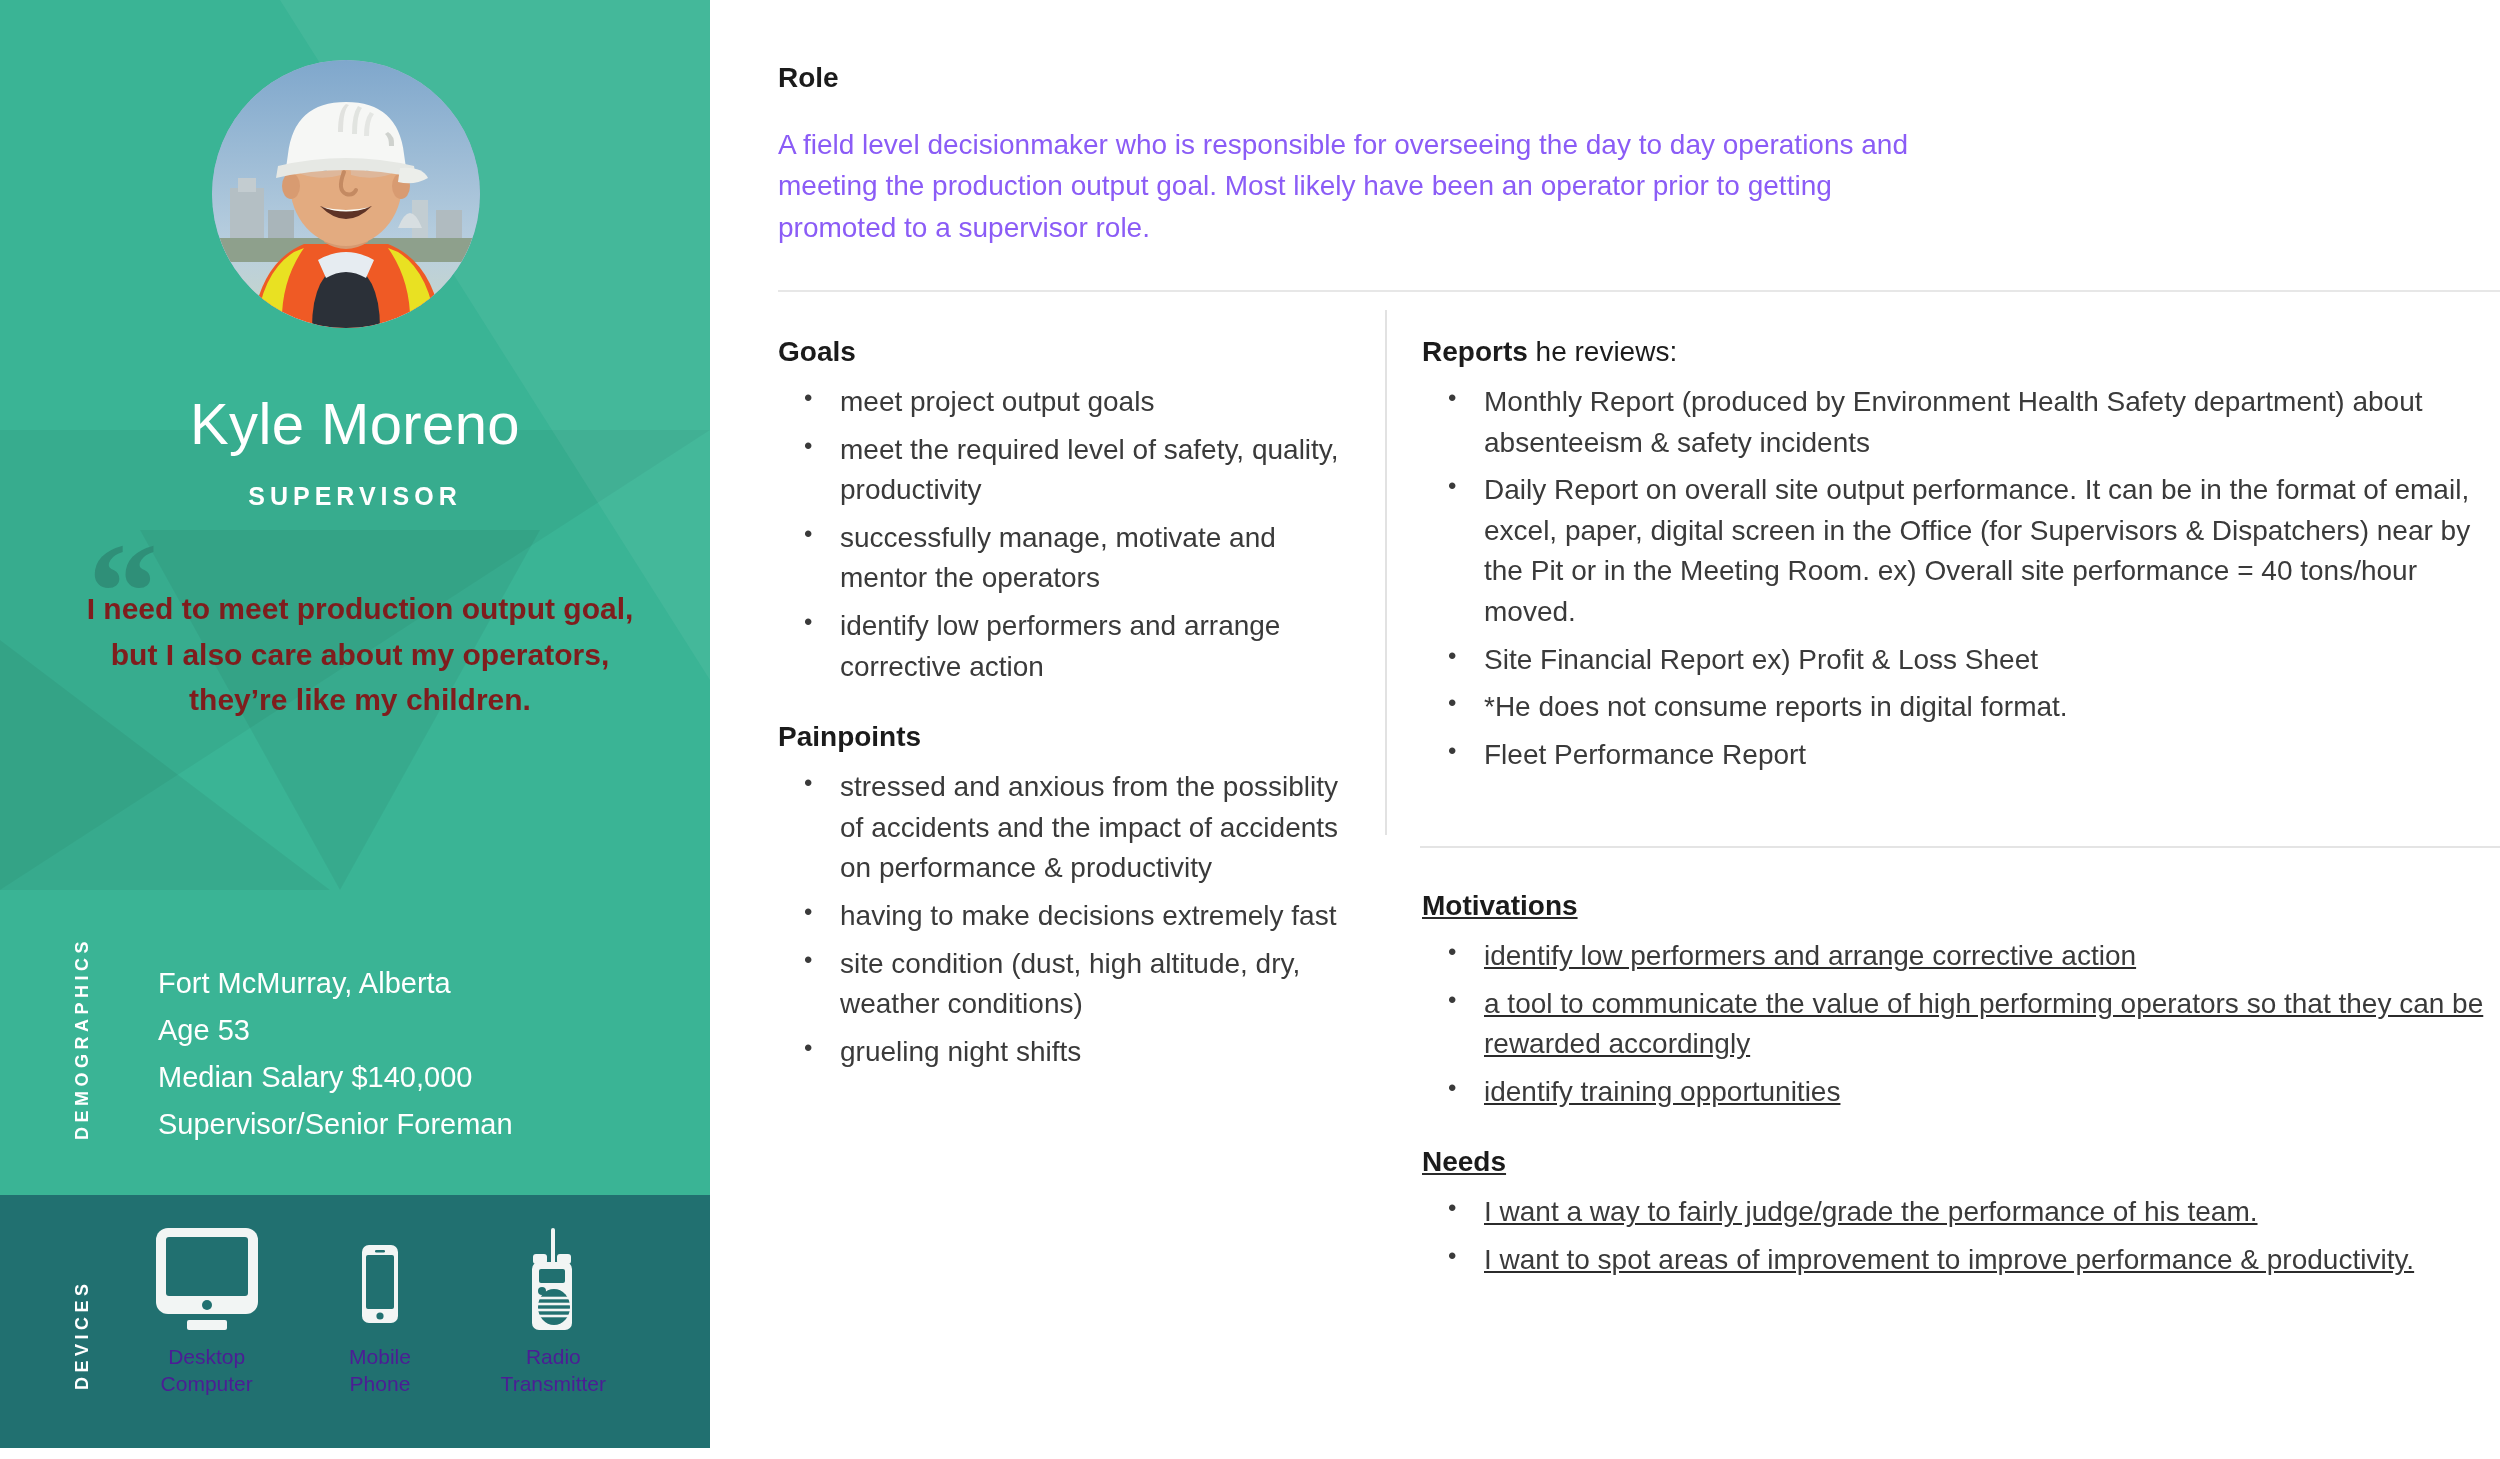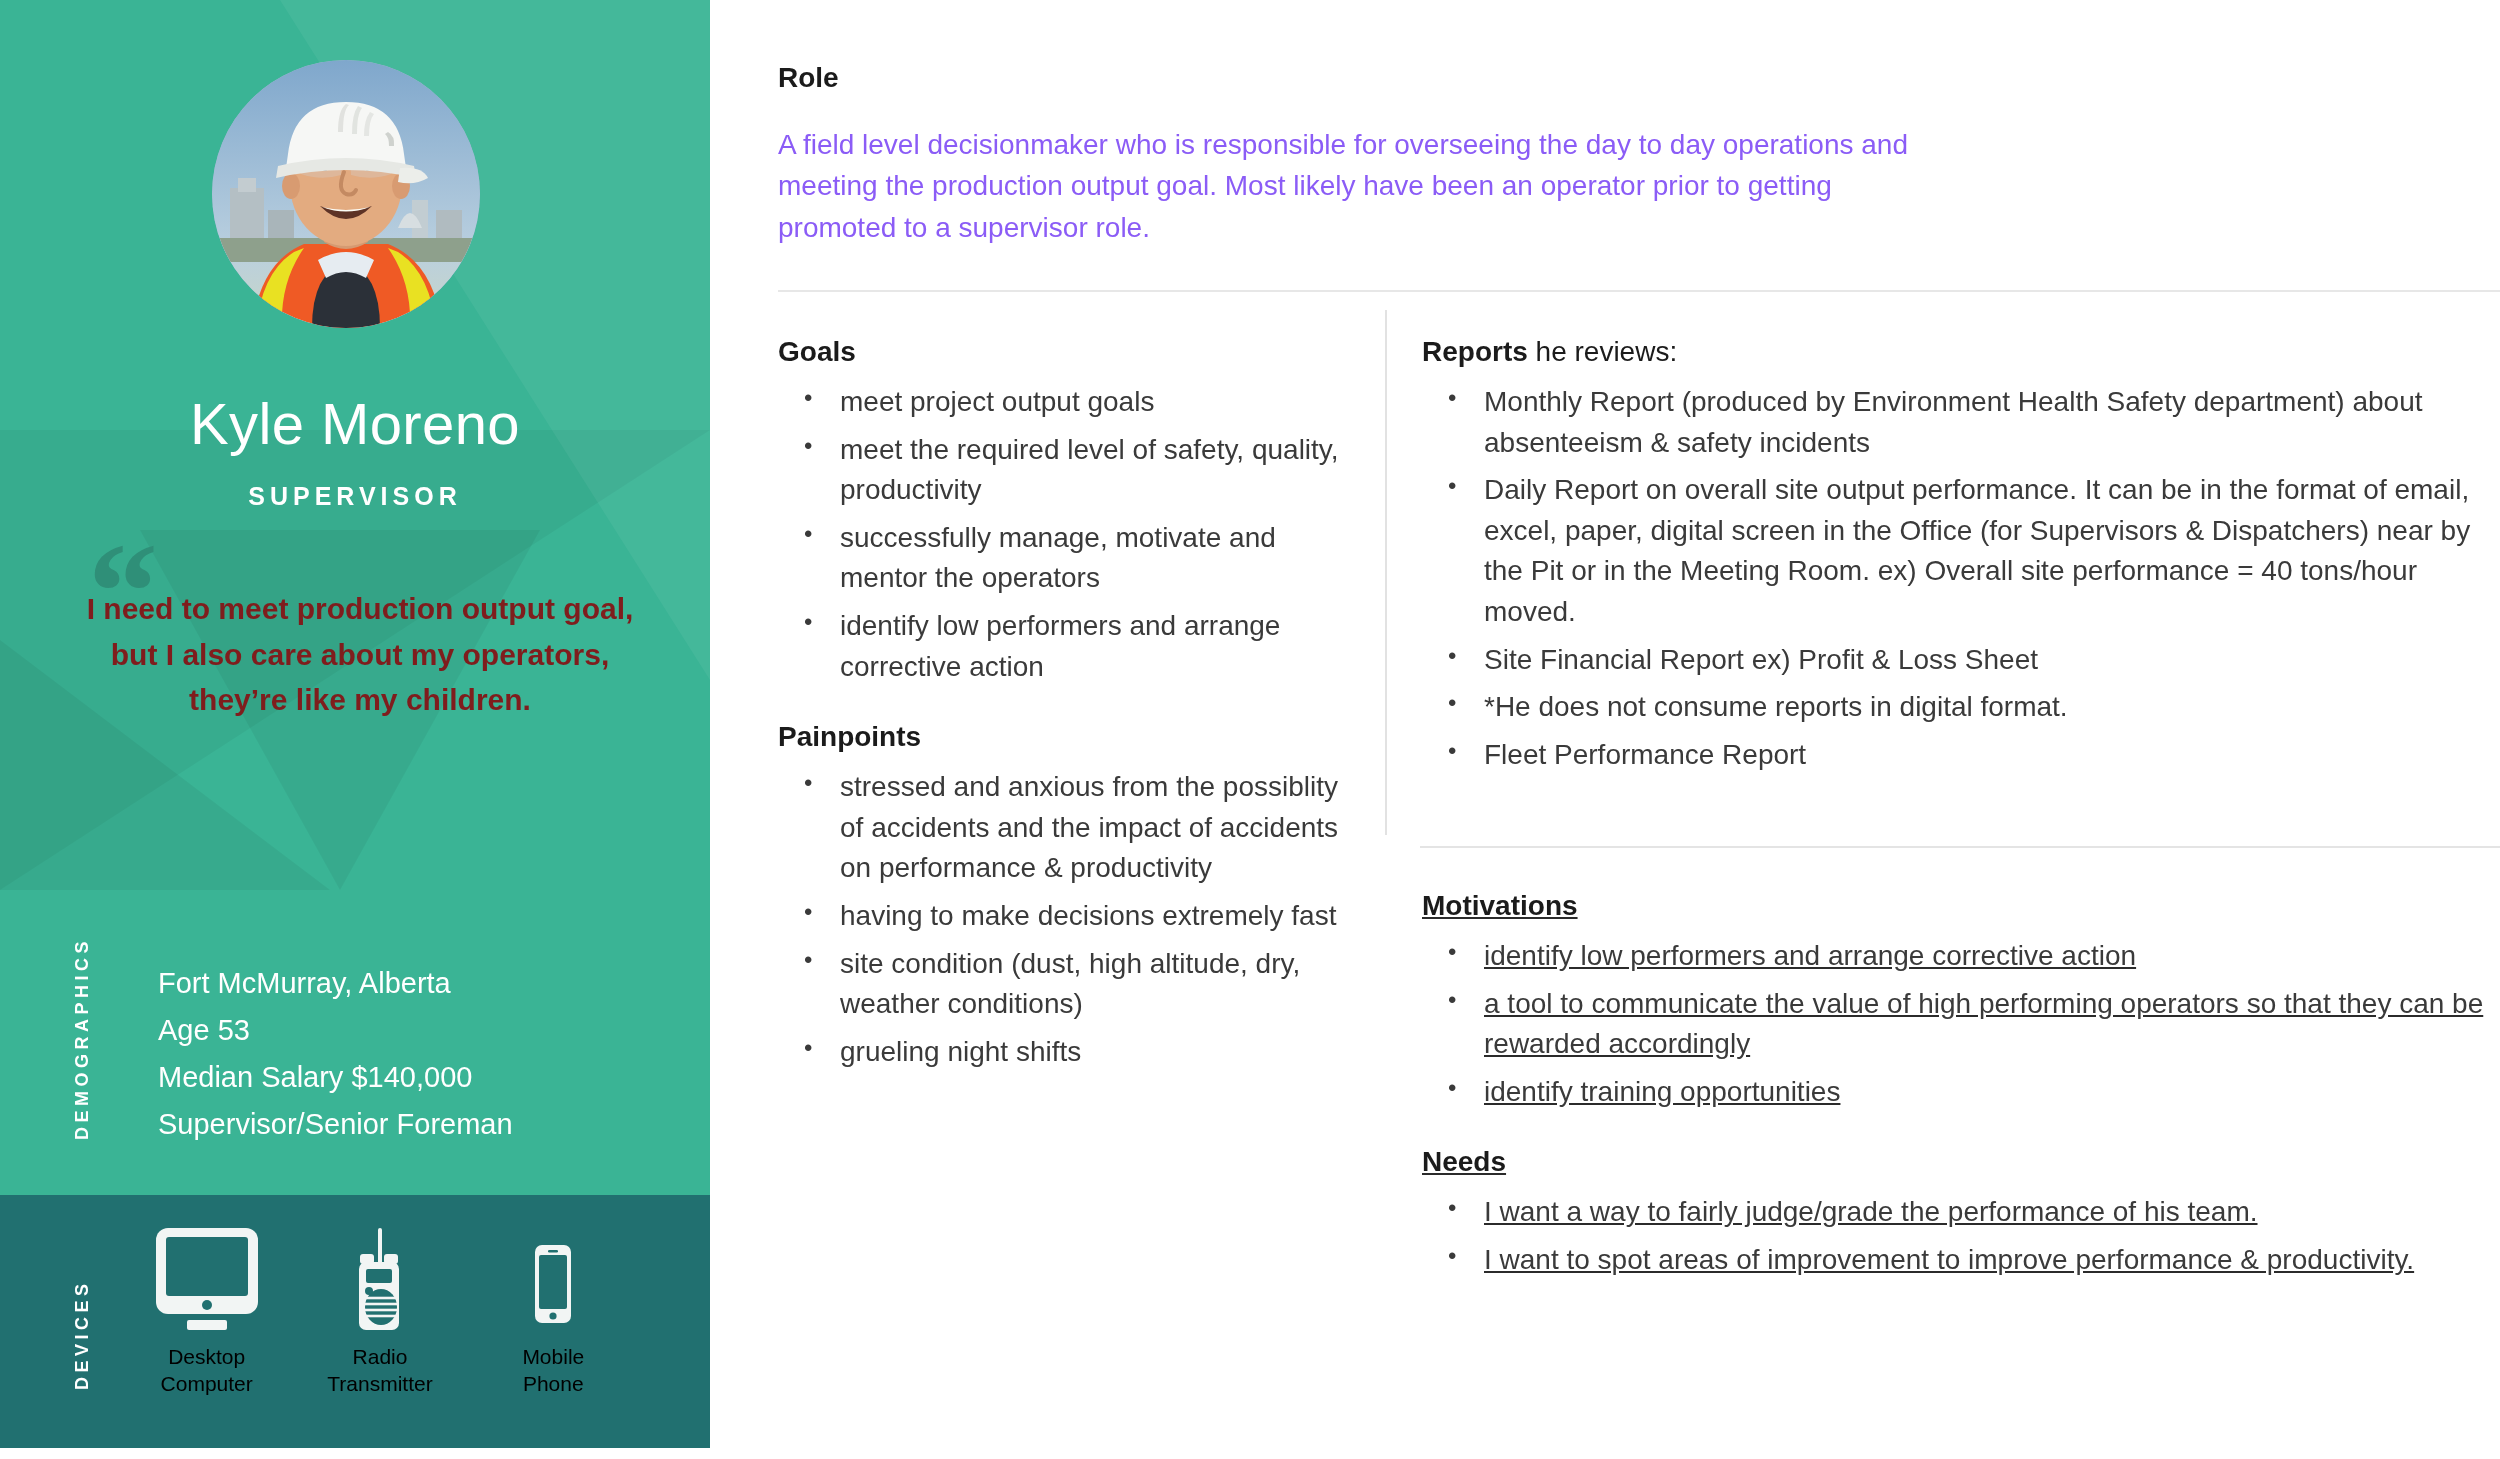--- a/index.html
+++ b/index.html
@@ -123,21 +123,21 @@
   .devices-row {
     position:absolute; left:120px; top:1222px;
     width:520px; display:flex; align-items:flex-end; gap:0;
   }
   .device {
     flex:1; display:flex; flex-direction:column; align-items:center;
   }
   .device-icon { height:108px; display:flex; align-items:flex-end; justify-content:center; }
   .device-label {
     margin-top:14px; text-align:center;
-    font-size:21px; color:#000000; line-height:1.28;
+    font-size:21px; color:#4c1d95; line-height:1.28;
   }
 
   
   .content {
     position:absolute; left:710px; top:0;
     width:1790px; height:1459px; background:#fff;
     font-size:28px; color:#2b2b2b;
   }
   .sec-title { font-size:28px; font-weight:bold; color:#1b1b1b; }
   .sec-title-inline { font-weight:normal; }
@@ -274,20 +274,35 @@
           <svg width="106" height="102" viewBox="0 0 106 102" xmlns="http://www.w3.org/2000/svg">
             <rect x="2" y="0" width="102" height="86" rx="12" fill="#f2f5f4"></rect>
             <rect x="12" y="9" width="82" height="59" rx="3" fill="#217070"></rect>
             <circle cx="53" cy="77" r="5" fill="#217070"></circle>
             <rect x="33" y="92" width="40" height="10" rx="2" fill="#f2f5f4"></rect>
           </svg>
         </div>
         <div class="device-label">
           <div>Desktop</div>
           <div>Computer</div>
+        </div>
+      </div>
+
+      <div class="device">
+        <div class="device-icon">
+          <svg width="44" height="102" viewBox="0 0 44 102" xmlns="http://www.w3.org/2000/svg">
+            <rect x="4" y="17" width="36" height="78" rx="7" fill="#f2f5f4"></rect>
+            <rect x="8" y="27" width="28" height="54" rx="2" fill="#217070"></rect>
+            <rect x="17" y="22" width="10" height="2.6" rx="1.3" fill="#217070"></rect>
+            <circle cx="22" cy="88" r="3.6" fill="#217070"></circle>
+          </svg>
+        </div>
+        <div class="device-label">
+          <div>Mobile</div>
+          <div>Phone</div>
         </div>
       </div>
 
       <div class="device">
         <div class="device-icon">
           <svg width="62" height="102" viewBox="0 0 62 102" xmlns="http://www.w3.org/2000/svg">
             <rect x="29" y="0" width="4" height="40" rx="2" fill="#f2f5f4"></rect>
             <rect x="10" y="34" width="40" height="68" rx="7" fill="#f2f5f4"></rect>
             <rect x="11" y="26" width="14" height="10" rx="3" fill="#f2f5f4"></rect>
             <rect x="35" y="26" width="14" height="10" rx="3" fill="#f2f5f4"></rect>
@@ -301,35 +316,20 @@
               <line x1="17" y1="88" x2="47" y2="88"></line>
             </g>
           </svg>
         </div>
         <div class="device-label">
           <div>Radio</div>
           <div>Transmitter</div>
         </div>
       </div>
 
-      <div class="device">
-        <div class="device-icon">
-          <svg width="44" height="102" viewBox="0 0 44 102" xmlns="http://www.w3.org/2000/svg">
-            <rect x="4" y="17" width="36" height="78" rx="7" fill="#f2f5f4"></rect>
-            <rect x="8" y="27" width="28" height="54" rx="2" fill="#217070"></rect>
-            <rect x="17" y="22" width="10" height="2.6" rx="1.3" fill="#217070"></rect>
-            <circle cx="22" cy="88" r="3.6" fill="#217070"></circle>
-          </svg>
-        </div>
-        <div class="device-label">
-          <div>Mobile</div>
-          <div>Phone</div>
-        </div>
-      </div>
-
     </div>
   </aside>
 
   <main class="content">
 
     <section class="role-block">
       <div class="sec-title">Role</div>
       <p class="role-body">A field level decisionmaker who is responsible for overseeing the day to day operations and meeting the production output goal.  Most likely have been an operator prior to getting promoted to a supervisor role.</p>
     </section>
 

